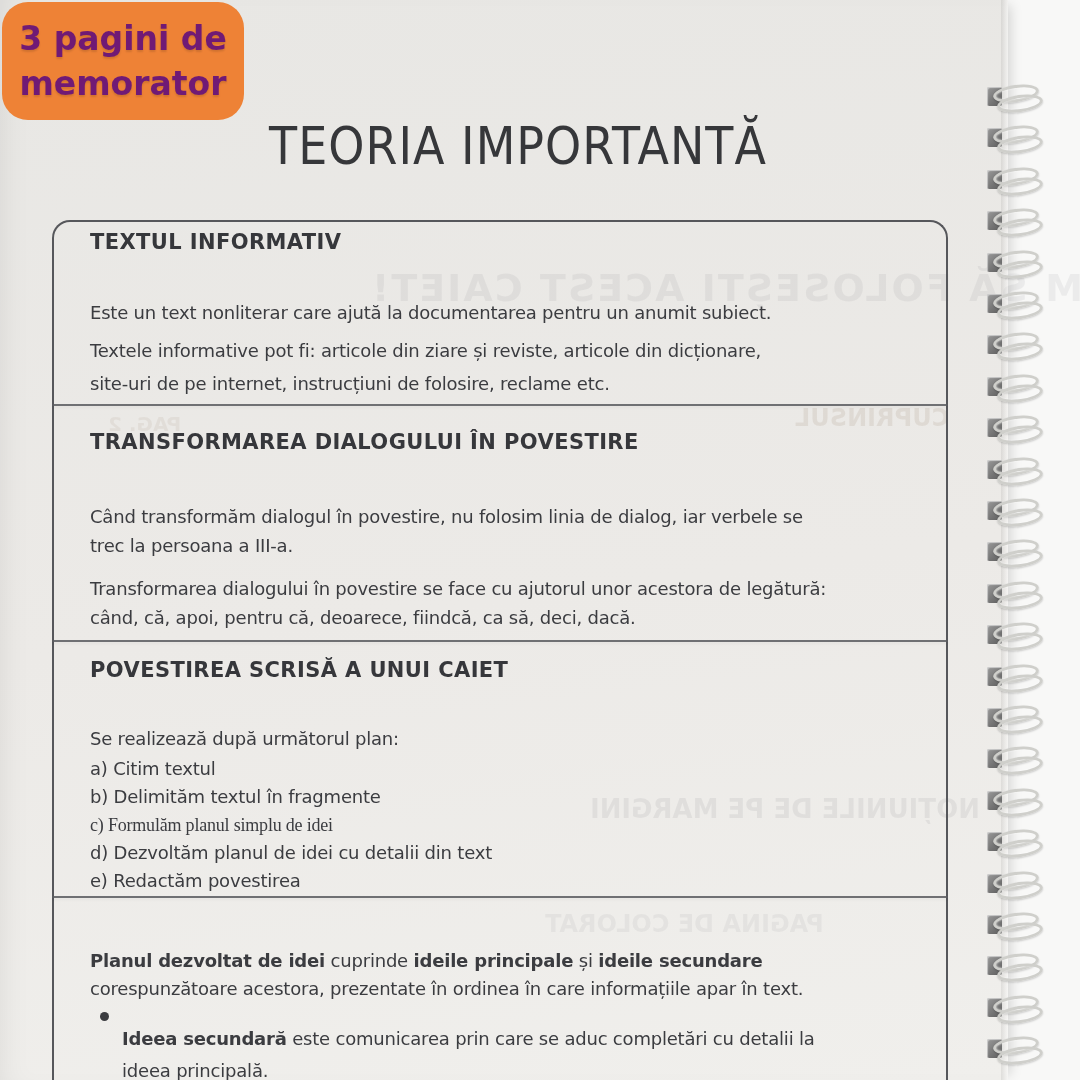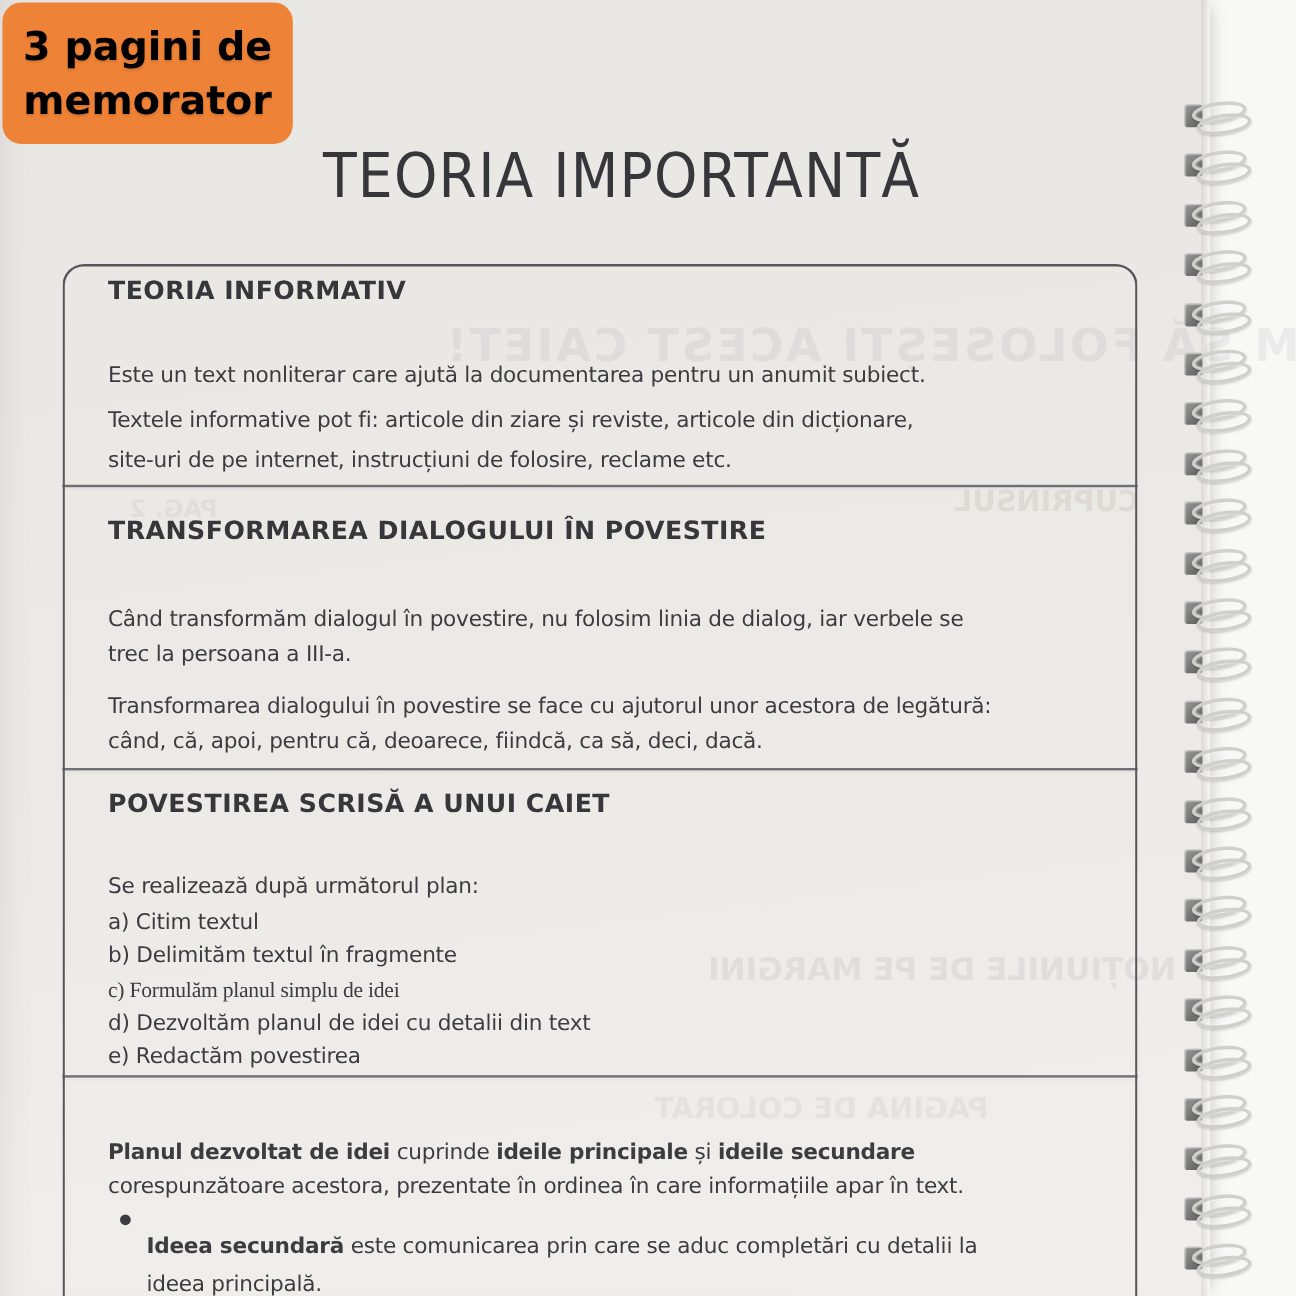--- a/index.html
+++ b/index.html
@@ -60,22 +60,22 @@
     background:linear-gradient(135deg,#9a9a9a,#5c5c5c);
     box-shadow:inset 1px 1px 1px rgba(255,255,255,.55);}
   .ring i{display:block;font-style:normal;}
   .ring .w1,.ring .w2{position:absolute;border:3px solid #cfcfcb;border-radius:50%;
     width:40px;height:11px;background:transparent;transform:rotate(-8deg);
     box-shadow:0 1px 2px rgba(0,0,0,.18), inset 0 0 2px rgba(255,255,255,.8);}
   .ring .w1{left:8px;top:1px;}
   .ring .w2{left:12px;top:11px;}
 
   
-  .badge{position:absolute;left:2px;top:2px;width:242px;height:118px;border-radius:16px;
-    background:#ee8236;color:#000000;text-align:center;box-sizing:border-box;
+  .badge{position:absolute;left:2px;top:2px;width:242px;height:118px;border-radius:26px;
+    background:#ee8236;color:#701a75;text-align:center;box-sizing:border-box;
     padding-top:14px;font-weight:bold;font-size:33px;line-height:45px;
     text-shadow:0 2px 2px rgba(0,0,0,.12);}
 </style>
 </head>
 <body>
 
 <div class="backdrop">
 
   <div class="page">
 
@@ -85,21 +85,21 @@
     <div class="ghost g4">NOȚIUNILE DE PE MARGINI</div>
     <div class="ghost g5">PAGINA DE COLORAT</div>
 
     <div class="title">TEORIA IMPORTANTĂ</div>
 
     <div class="box"></div>
     <div class="hline hl1"></div>
     <div class="hline hl2"></div>
     <div class="hline hl3"></div>
 
-    <div class="l h th1">TEORIA INFORMATIV</div>
+    <div class="l h th1">TEXTUL INFORMATIV</div>
     <div class="l t tp1">Este un text nonliterar care ajută la documentarea pentru un anumit subiect.</div>
     <div class="l t tp2a">Textele informative pot fi: articole din ziare și reviste, articole din dicționare,</div>
     <div class="l t tp2b">site-uri de pe internet, instrucțiuni de folosire, reclame etc.</div>
 
     <div class="l h th2">TRANSFORMAREA DIALOGULUI ÎN POVESTIRE</div>
     <div class="l t s2p1a">Când transformăm dialogul în povestire, nu folosim linia de dialog, iar verbele se</div>
     <div class="l t s2p1b">trec la persoana a III-a.</div>
     <div class="l t s2p2a">Transformarea dialogului în povestire se face cu ajutorul unor acestora de legătură:</div>
     <div class="l t s2p2b">când, că, apoi, pentru că, deoarece, fiindcă, ca să, deci, dacă.</div>
 

